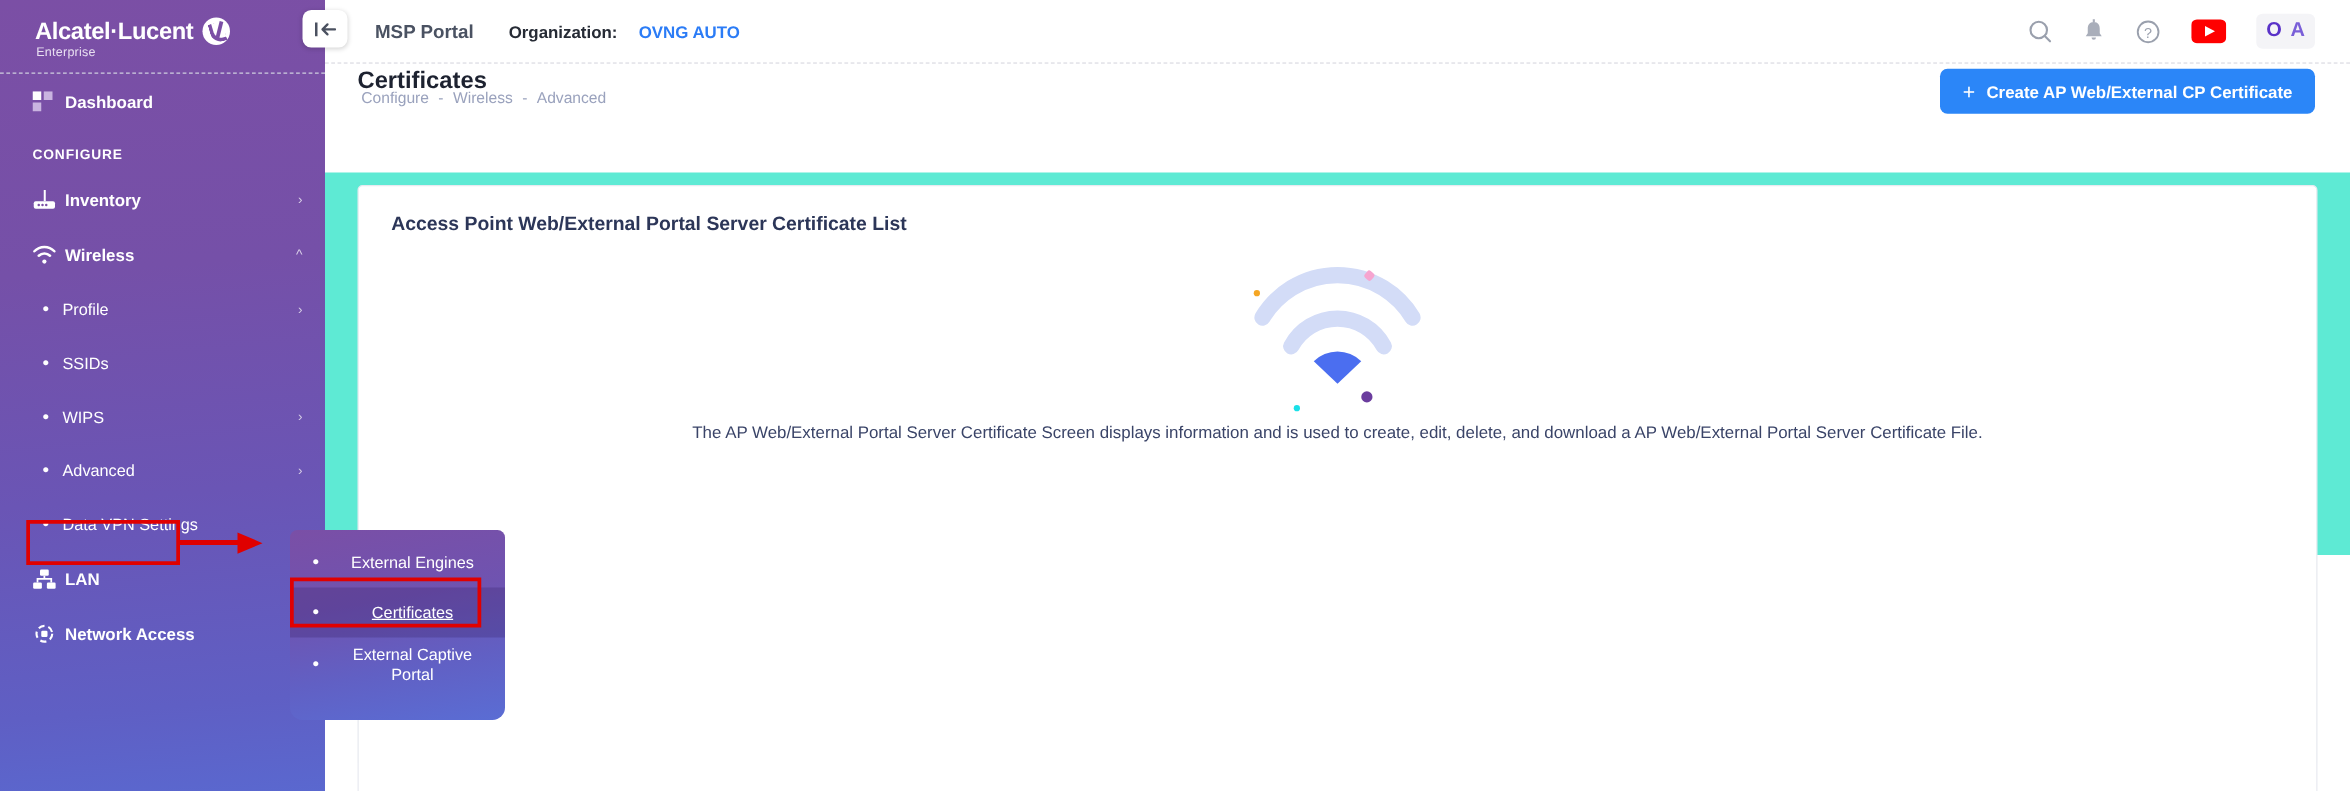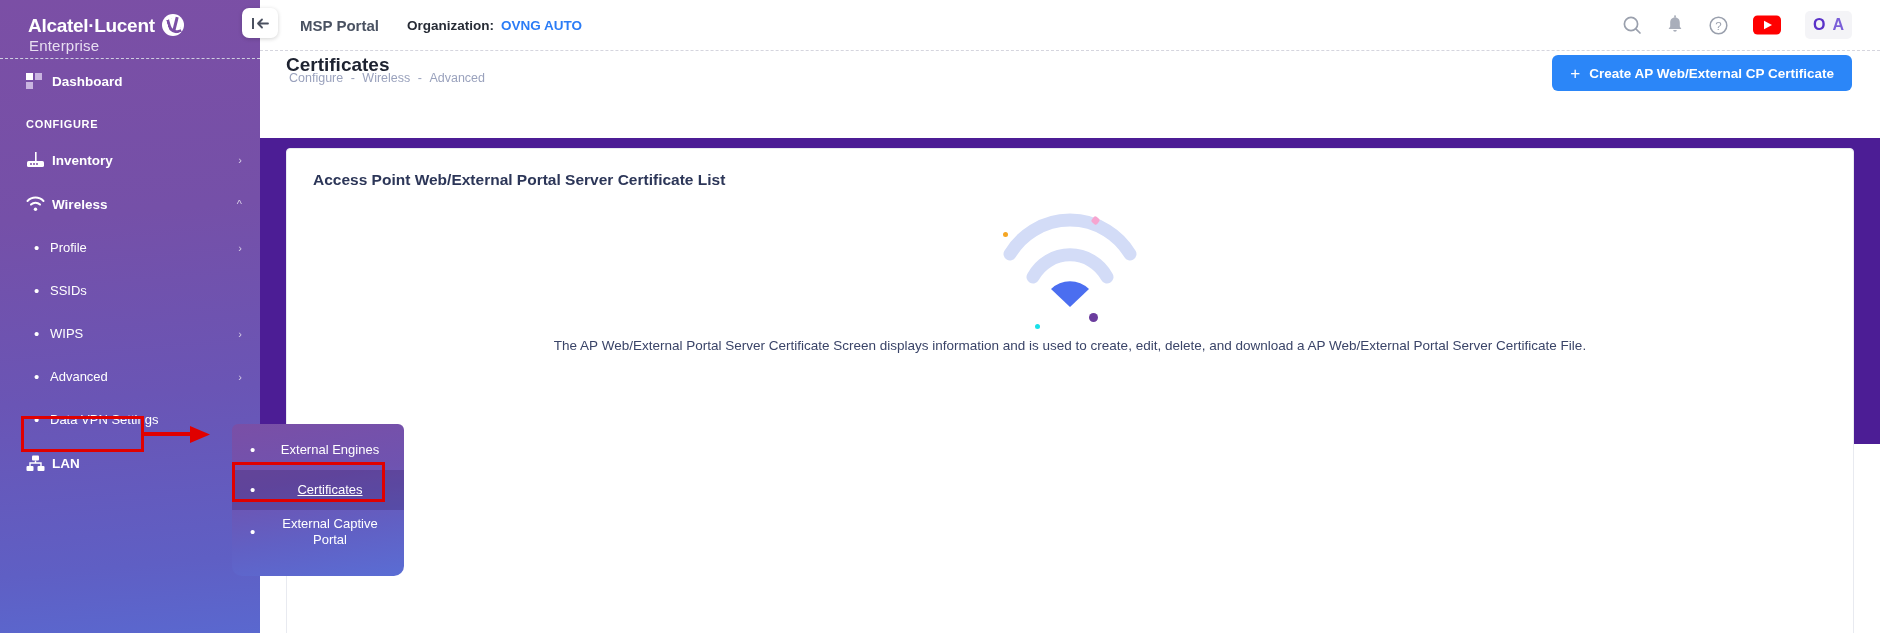--- a/index.html
+++ b/index.html
@@ -35,21 +35,21 @@
     border-bottom: 3px solid #7b4fa5;
     border-radius: 0 0 0 9px;
     transform: rotate(-16deg);
   }
   .logo-mark::after {
     content: ""; position: absolute; left: 12px; top: 3px;
     width: 3px; height: 14px; background: #7b4fa5;
     transform: rotate(14deg);
   }
   .logo-sub {
-    color: #e8dff1; font-size: 15px; letter-spacing: .2px;
+    color: #e8dff1; font-size: 10px; letter-spacing: .2px;
     margin-top: 1px; margin-left: 1px;
   }
   .dash-sep {
     position: absolute; left: 0; top: 58px; width: 260px;
     border-top: 1px dashed #cfcfe0;
   }
 
   .nav-scroll { position: absolute; top: 60px; left: 0; width: 260px; height: 573px; }
 
   .nav-item {
@@ -135,21 +135,21 @@
     position: absolute; left: 260px; top: 0; right: 0; height: 50px;
     background: #ffffff; display: flex; align-items: center;
   }
   .msp {
     margin-left: 40px; color: #4a5262; font-size: 15px; font-weight: 700;
   }
   .org-label {
     margin-left: 28px; color: #262b35; font-size: 13.5px; font-weight: 700;
   }
   .org-value {
-    margin-left: 7px; color: #2b7cf6; font-size: 13.5px; font-weight: 700;
+    margin-left: 17px; color: #2b7cf6; font-size: 13.5px; font-weight: 700;
   }
   .top-right {
     margin-left: auto; display: flex; align-items: center; gap: 24px;
     padding-right: 28px;
   }
   .ticon { cursor: pointer; display: flex; align-items: center; justify-content: center; }
   .avatar-chip {
     background: #f4f4f7; border-radius: 5px; padding: 5px 8px;
     display: flex; gap: 7px; cursor: pointer;
   }
@@ -194,21 +194,21 @@
   }
   .tab.active {
     color: #4c6fa8; background: #ffffff;
     border: 1px solid #bcd6f5; border-bottom: 3px solid #2b86f8;
     border-radius: 5px 5px 0 0; font-weight: 400;
   }
 
   
   #content {
     position: absolute; left: 260px; top: 138px; right: 0; bottom: 0;
-    background: #4c1d95;
+    background: #5eead4;
   }
   .card {
     position: absolute; left: 26px; top: 10px; right: 26px; height: 500px;
     background: #ffffff; border: 1px solid #e8eaf0; border-radius: 4px;
   }
   .card-title {
     margin: 22px 0 0 26px; font-size: 15.5px; font-weight: 700; color: #2c3658;
   }
   .empty {
     position: absolute; left: 0; right: 0; top: 50px;
@@ -315,20 +315,30 @@
             <rect x="6" y="0.5" width="7" height="5" rx="1" fill="#ffffff"></rect>
             <rect x="0.5" y="11" width="7" height="5" rx="1" fill="#ffffff"></rect>
             <rect x="11.5" y="11" width="7" height="5" rx="1" fill="#ffffff"></rect>
             <path d="M9.5 5.5 v2.5 M4 11 v-3 h11 v3" stroke="#ffffff" stroke-width="1.4" fill="none"></path>
           </svg>
         </span>
         <span class="lbl">LAN</span>
         <span class="chev">›</span>
       </div>
 
+      <div class="nav-item">
+        <span class="ico">
+          <svg width="19" height="18" viewBox="0 0 19 18">
+            <circle cx="9.5" cy="9" r="6.3" stroke="#ffffff" stroke-width="1.7" fill="none" stroke-dasharray="5 3.2"></circle>
+            <rect x="7" y="6.5" width="5" height="5" rx="1" fill="#ffffff"></rect>
+          </svg>
+        </span>
+        <span class="lbl">Network Access</span>
+        <span class="chev">⌄</span>
+      </div>
 
     </div>
 
     <div class="sb-track">
       
       
       
     </div>
 
     <div class="hl-advanced"></div>

